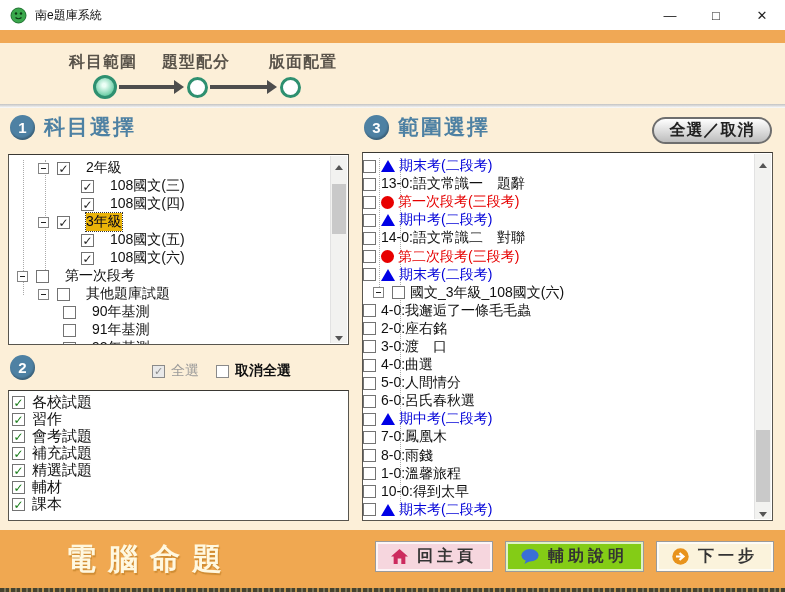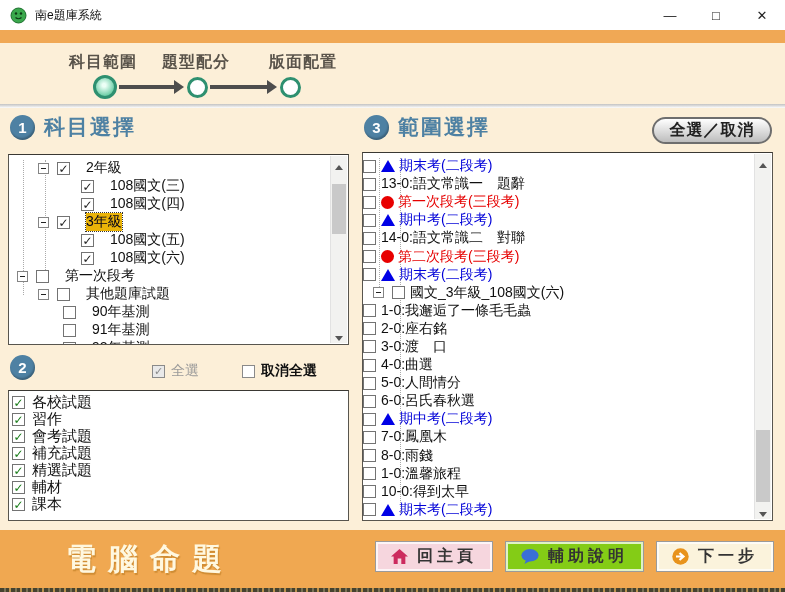--- a/index.html
+++ b/index.html
@@ -34,21 +34,21 @@
   
   .secheader { position:absolute; display:flex; align-items:center; gap:9px; }
   .num { width:25px; height:25px; border-radius:50%; background:#4E81A3; color:#fff; font-weight:bold;
          font-size:15px; display:flex; align-items:center; justify-content:center; flex:none;
          box-shadow: inset -1px -2px 2px rgba(0,0,0,.25); }
   .sectitle { font-size:21px; font-weight:bold; color:#4E81A3; letter-spacing:2px; }
   #h1{left:10px; top:113px} #h2{left:10px; top:355px} #h3{left:364px; top:113px}
   
   .hcb { position:absolute; display:flex; align-items:center; gap:6px; font-size:14px; }
   #selall{left:152px; top:362px; color:#9a9a9a;}
-  #deselall{left:216px; top:362px; color:#111; font-weight:bold;margin-left:26px;}
+  #deselall{left:216px; top:362px; color:#111; font-weight:bold;}
   .smallcb { width:13px; height:13px; border:1px solid #8a8a8a; background:#fff; font-size:11px;
              line-height:11px; text-align:center; font-weight:bold; flex:none;}
   .smallcb.dis { background:#e9e9e9; color:#8a8a8a; }
   
   .toggleall { position:absolute; right:13px; top:117px; width:120px; height:27px; border-radius:14px;
     border:2px solid #6e6e6e; background:linear-gradient(#ffffff,#bdbdbd);
     display:flex; align-items:center; justify-content:center;
     font-size:16px; font-weight:bold; color:#222; letter-spacing:1px; cursor:default; }
   
   .panel { position:absolute; background:#fff; border:1px solid #58554e; border-top-color:#3a3833; overflow:hidden; }
@@ -307,21 +307,21 @@
       </div>
       <div class="trow lv0">
         <span class="exp">
           <i></i>
         </span>
         <span class="cb"></span>
         <span class="lbl">國文_3年級_108國文(六)</span>
       </div>
       <div class="trow lv2">
         <span class="cb"></span>
-        <span class="lbl">1-0:我邂逅了一條毛毛蟲</span>
+        <span class="lbl">4-0:我邂逅了一條毛毛蟲</span>
       </div>
       <div class="trow lv2">
         <span class="cb"></span>
         <span class="lbl">2-0:座右銘</span>
       </div>
       <div class="trow lv2">
         <span class="cb"></span>
         <span class="lbl">3-0:渡　口</span>
       </div>
       <div class="trow lv2">

